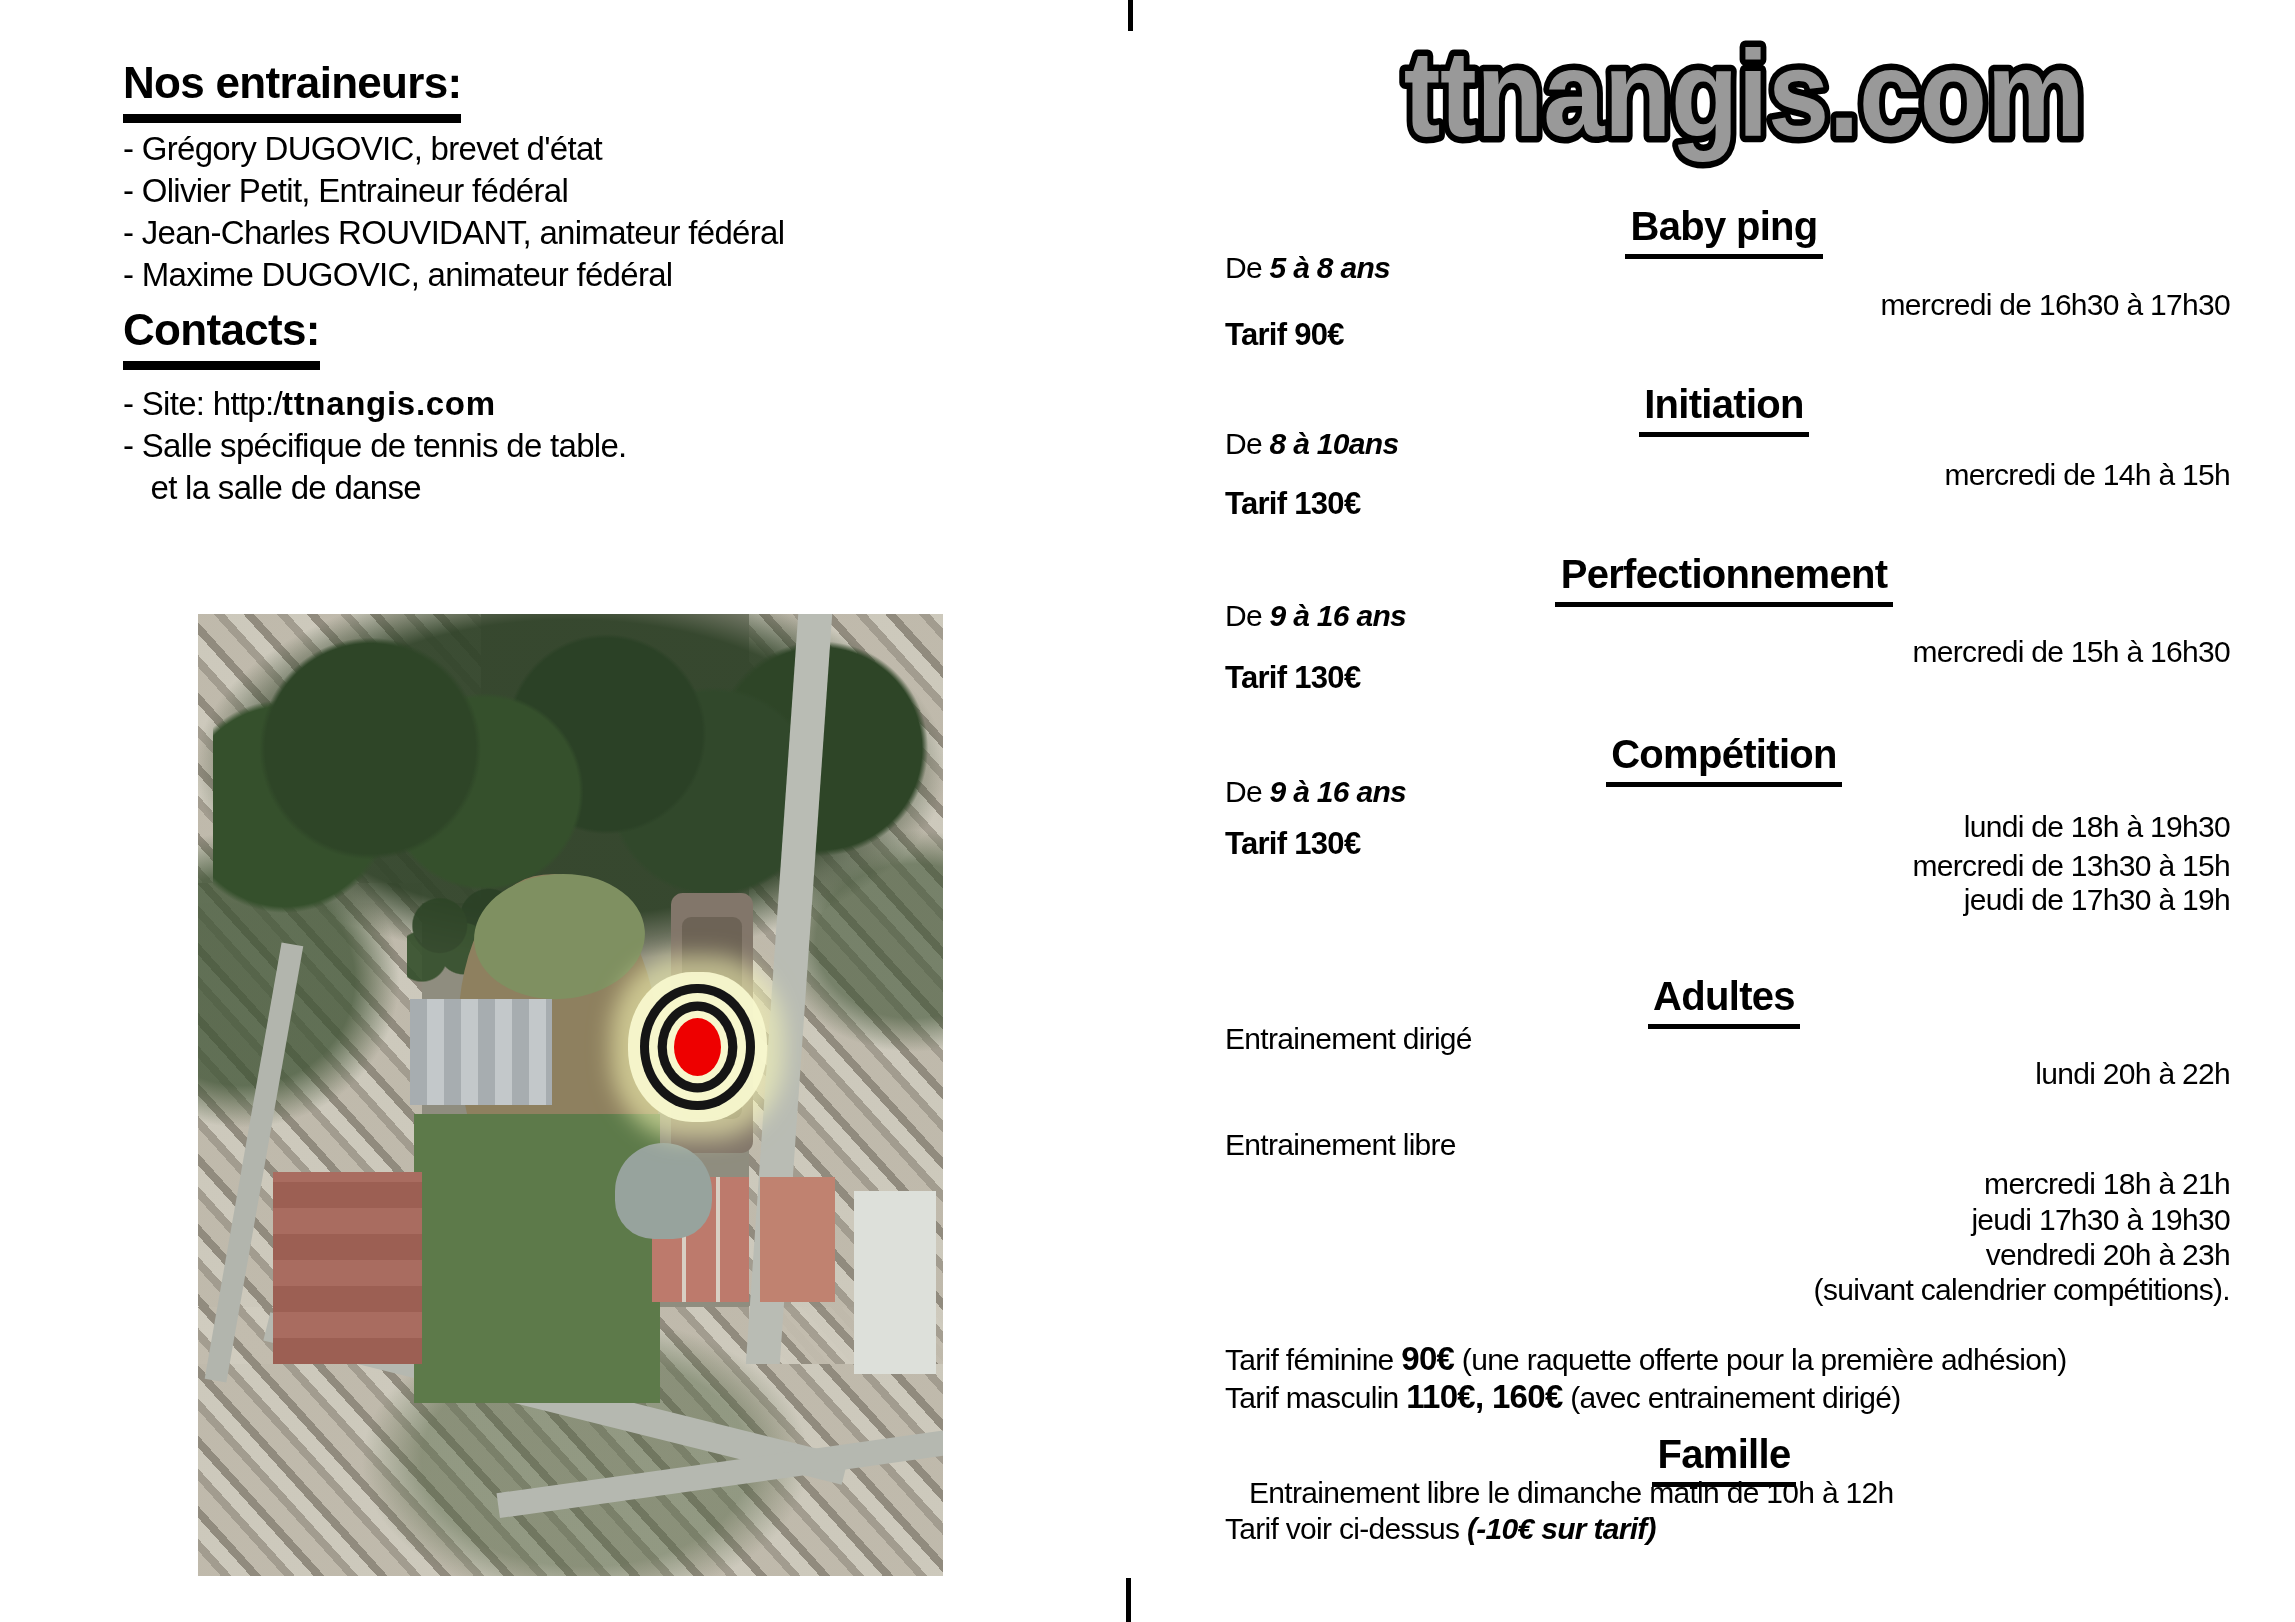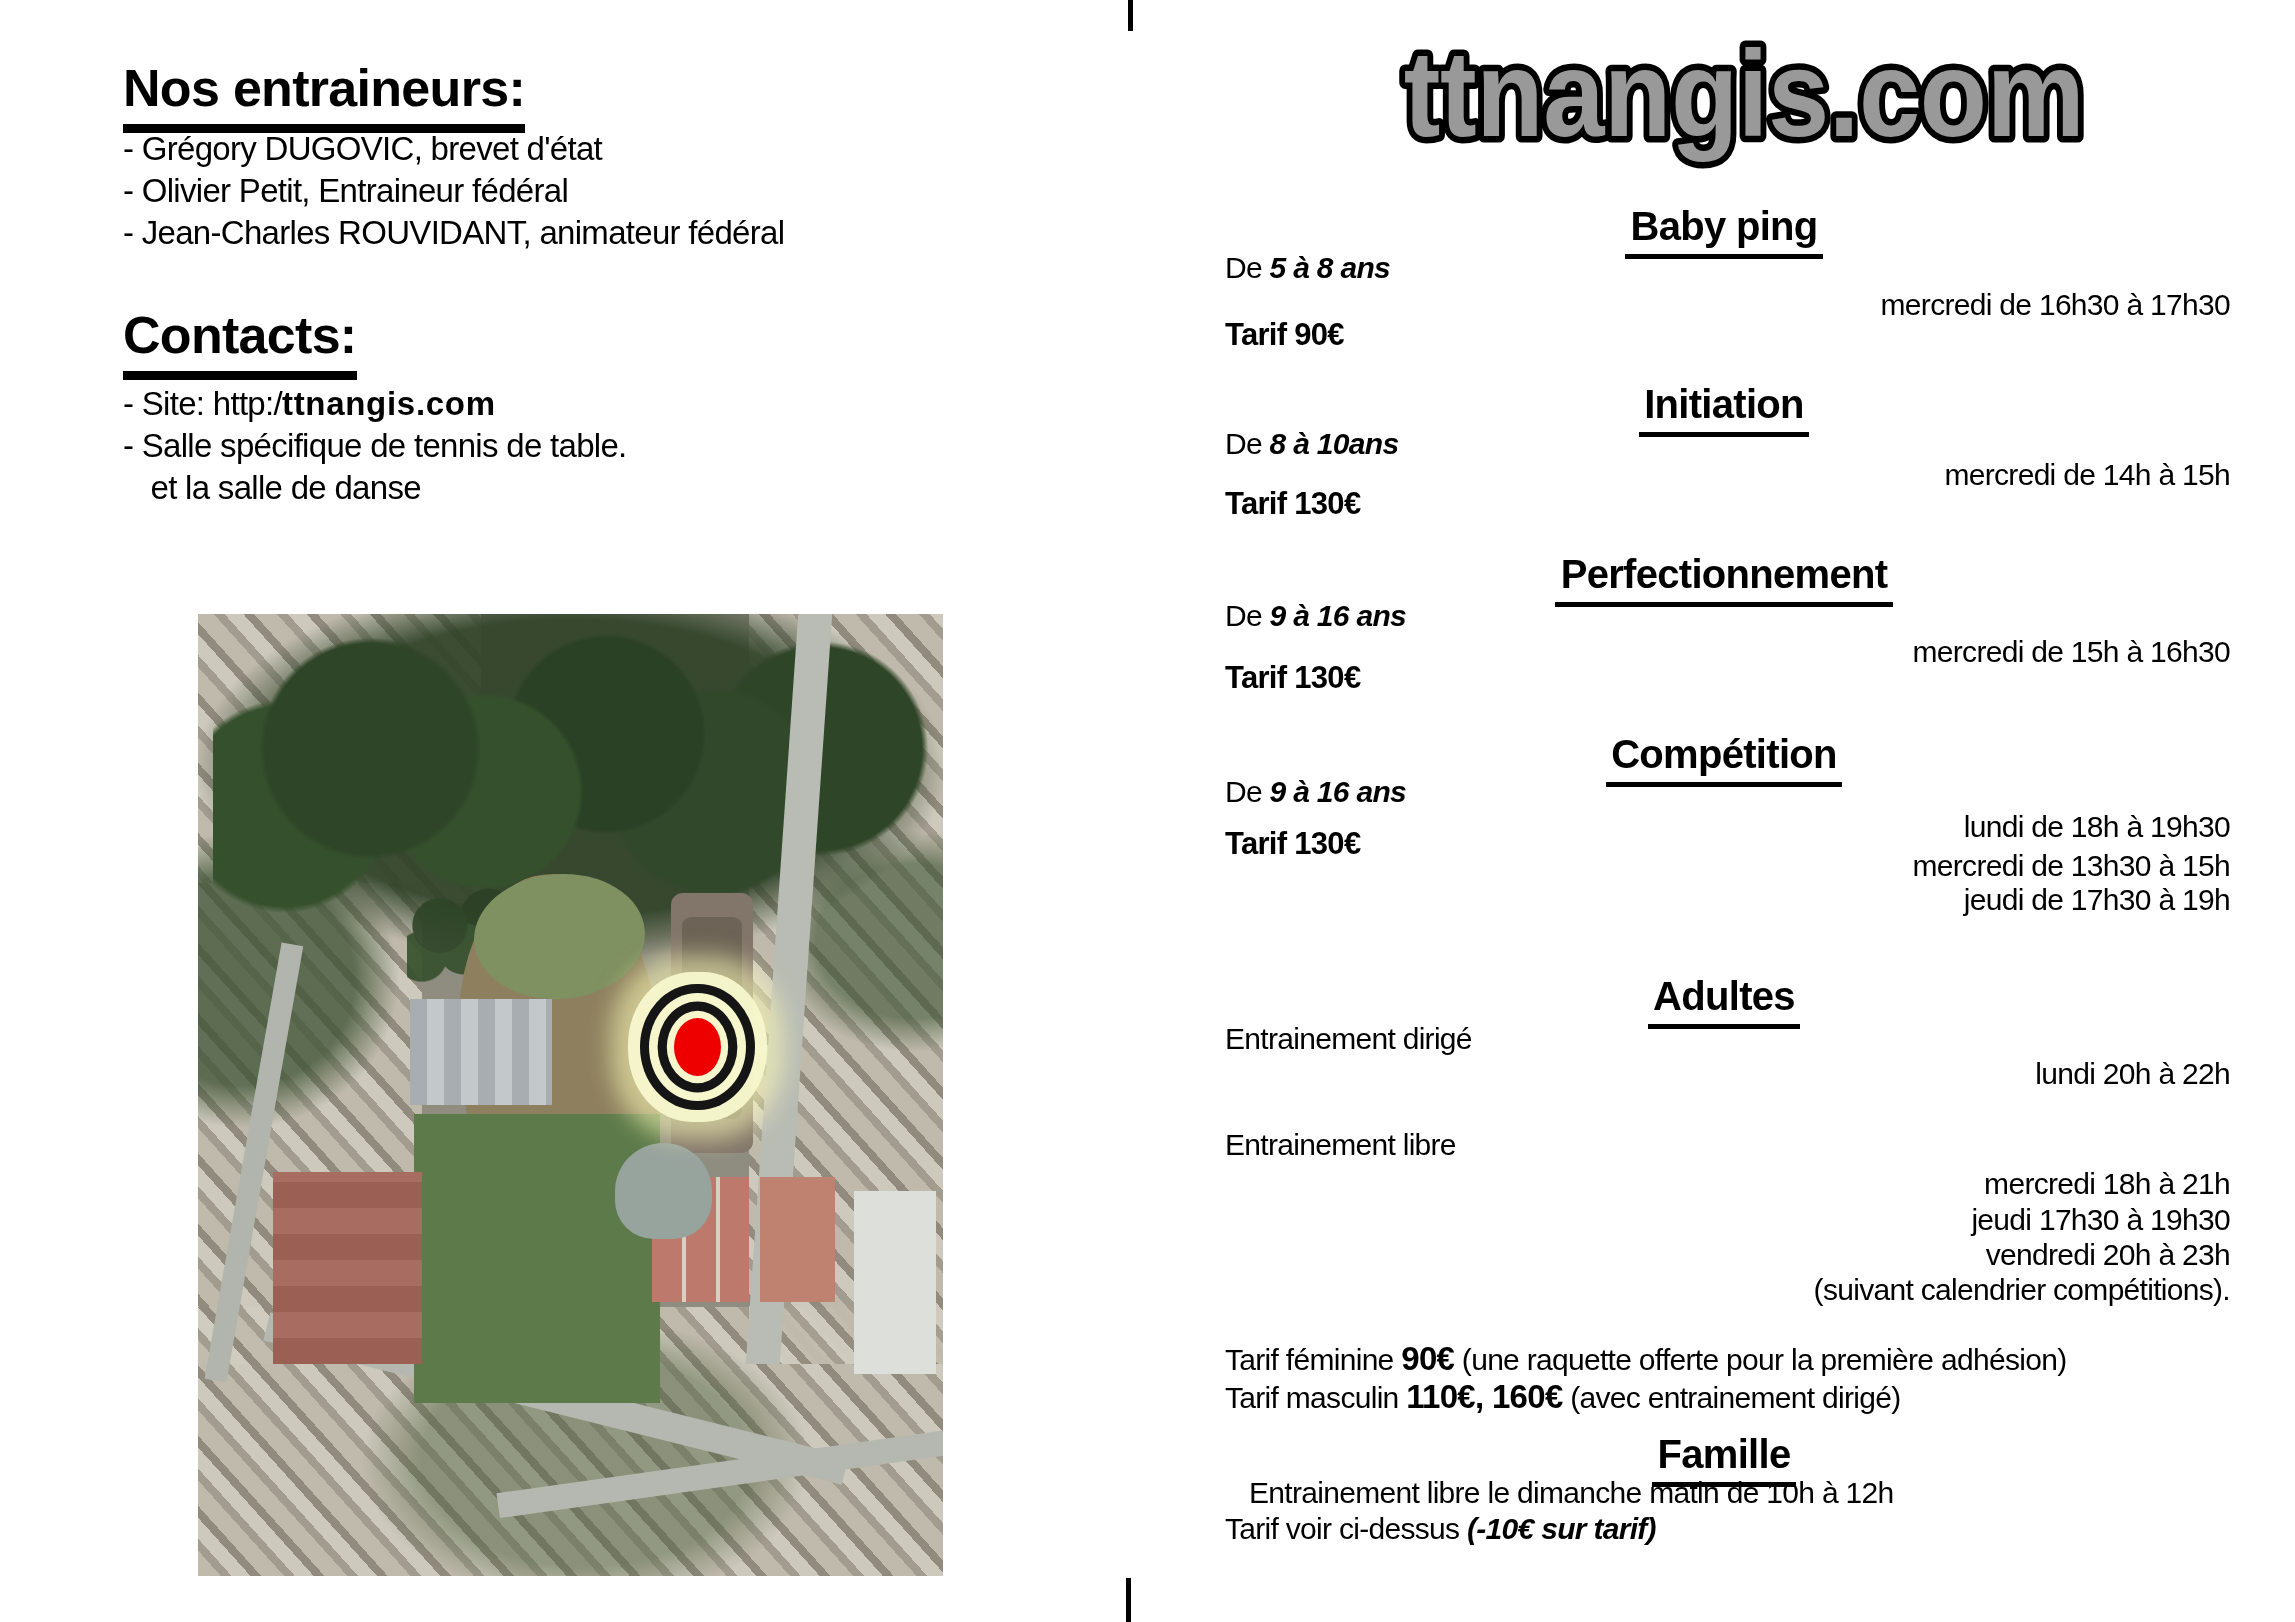--- a/index.html
+++ b/index.html
@@ -7,21 +7,21 @@
     width:2295px;height:1623px;position:relative;background:#ffffff;
     font-family:"Liberation Sans", sans-serif;color:#000;overflow:hidden;
     letter-spacing:-0.7px;
   }
   
   .foldmark{position:absolute;width:4.6px;background:#000;}
   .foldmark.top{left:1128px;top:0;height:31px;}
   .foldmark.bottom{left:1126px;top:1578px;height:44px;}
 
   
-  .l-heading{position:absolute;left:123px;font-size:52px;font-weight:bold;letter-spacing:-0.7px;}
+  .l-heading{position:absolute;left:123px;font-size:44px;font-weight:bold;letter-spacing:-0.7px;}
   .l-heading span{border-bottom:9.8px solid #000;padding-bottom:5.9px;display:inline-block;}
   .l-block{position:absolute;left:123px;font-size:33px;line-height:42px;}
   .l-block .b{font-weight:bold;letter-spacing:0.7px;}
   .l-block .phone{font-weight:bold;letter-spacing:4.6px;}
   .l-block .indent{padding-left:27.5px;}
 
   
   .map{position:absolute;left:198px;top:614px;width:745px;height:962px;
        background:#8f8d7f;overflow:hidden;}
   .map *{position:absolute;}
@@ -94,20 +94,21 @@
 <div class="foldmark bottom"></div>
 
 <div class="l-heading" style="top:58px;">
   <span>Nos entraineurs:</span>
 </div>
 
 <div class="l-block" style="top:128px;">
   <div>- Grégory DUGOVIC, brevet d'état</div>
   <div>- Olivier Petit, Entraineur fédéral</div>
   <div>- Jean-Charles ROUVIDANT, animateur fédéral</div>
+  <div>- Maxime DUGOVIC, animateur fédéral</div>
 </div>
 
 <div class="l-heading" style="top:305px;">
   <span>Contacts:</span>
 </div>
 
 <div class="l-block" style="top:383px;">
   <div><span>- Site: http:/</span><span class="b">ttnangis.com</span></div>
   <div>- Salle spécifique de tennis de table.</div>
   <div class="indent">et la salle de danse</div>

